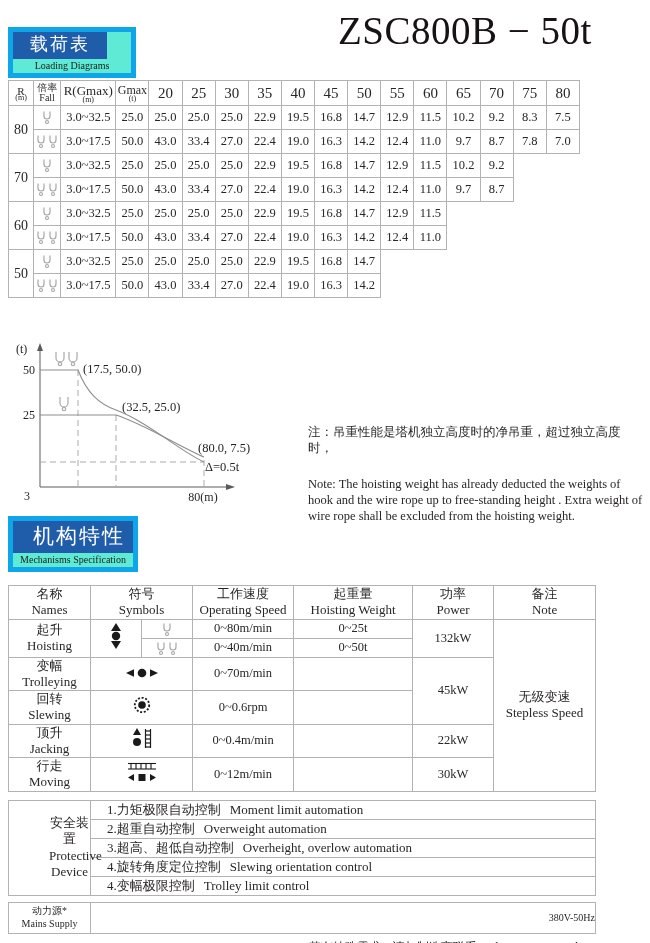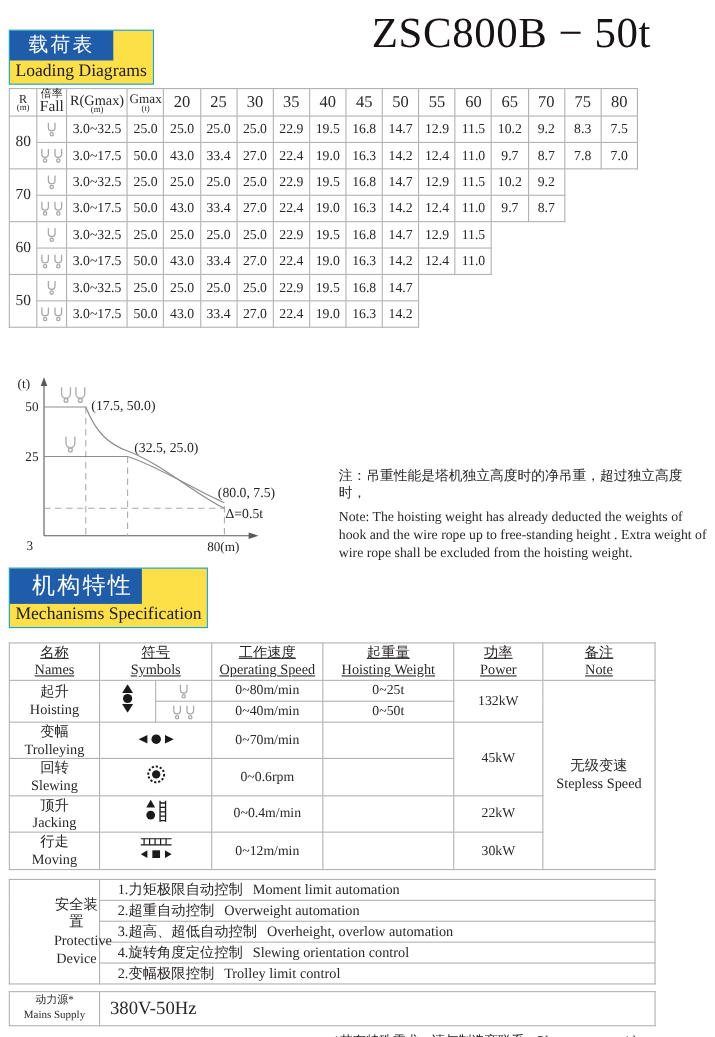--- a/index.html
+++ b/index.html
@@ -1,68 +1,68 @@
 <!DOCTYPE html>
 <html><head>
 <meta charset="utf-8">
 <style>
   html,body{margin:0;padding:0;}
   body{
     width:650px;height:943px;overflow:hidden;background:#ffffff;
     font-family:"Liberation Serif", serif;color:#2a2627;position:relative;
   }
   
-  .title-box{border:1px solid #0ea5e9;background:#fde047;display:inline-block;min-width:118px;}
+  .title-box{border:5px solid #0ea5e9;background:#5eead4;display:inline-block;min-width:118px;}
   .title-box .zh{display:inline-block;background:#1f5caa;color:#fff;padding:3px 17px 4px 17px;
     font-size:18px;letter-spacing:2px;line-height:1.1;}
-  .title-box .en{display:block;text-align:center;font-size:16px;padding:1px 5px 2px 5px;color:#1a1a1a;}
+  .title-box .en{display:block;text-align:center;font-size:10px;padding:1px 5px 2px 5px;color:#1a1a1a;}
   
   .page-header{position:relative;height:80px;}
   .box1{position:absolute;left:8px;top:27px;}
   .model-title{position:absolute;left:338px;top:8px;font-size:39px;letter-spacing:0.5px;color:#171213;white-space:nowrap;}
   
   table{border-collapse:collapse;table-layout:fixed;}
   td,th{border:1px solid #b2b2b2;text-align:center;vertical-align:middle;padding:0;font-weight:normal;}
   
   .load-table{margin-left:8px;width:572px;}
   .load-table thead tr{height:25px;}
   .load-table tbody tr{height:24px;}
   .load-table th{font-size:15px;}
   .load-table th .sub{display:block;font-size:8px;margin-top:-3px;line-height:1;}
   .load-table th.small{font-size:11px;}
-  .load-table th.small .sub2{display:block;font-size:14px;line-height:1;}
+  .load-table th.small .sub2{display:block;font-size:10px;line-height:1;}
   .load-table td{font-size:12.5px;}
   .load-table td.rcell{font-size:14px;}
   .load-table td.blank{border:none;}
   .fall-icon{vertical-align:middle;}
   
   .chart-row{position:relative;height:218px;}
   .chart-svg{position:absolute;left:10px;top:42px;}
   .notes{position:absolute;left:308px;top:126px;width:336px;font-size:12.5px;line-height:1.28;}
-  .notes .zh{margin-bottom:6px;}
+  .notes .zh{margin-bottom:20px;}
   
   .box2{margin:0 0 13px 8px;}
   .box2 .zh{font-size:21px;padding:4px 8px 5px 20px;}
   .mech-table{margin-left:8px;width:587px;}
   .mech-table td,.mech-table th{font-size:13px;}
-  .mech-table .h-head{height:32px;text-decoration:underline;}
+  .mech-table .h-head{height:32px;}
   .mech-table .h-sub{height:19px;}
   .mech-table .h-row{height:33px;}
   .mech-table .val{font-size:12.5px;}
   .two-line div{line-height:1.25;}
   
   .safety-table{margin:8px 0 0 8px;width:587px;}
   .safety-table tr{height:19px;}
   .safety-table td{font-size:13px;padding-left:40px;}
   .safety-table td.item{text-align:left;padding-left:16px;}
   .safety-table td.item .en{margin-left:9px;}
   .mains-table{margin:6px 0 0 8px;width:587px;}
   .mains-table tr{height:31px;}
   .mains-table td{font-size:10px;}
-  .mains-table td.value{text-align:left;padding-left:9px;font-size:17px;}
+  .mains-table td.value{text-align:right;padding-left:9px;font-size:10px;}
   
   .footnote{width:587px;margin:5px 0 0 8px;text-align:right;font-size:12px;color:#1a1a1a;}
   .footnote .en{margin-left:12px;}
   
   .ax-label{font-family:"Liberation Serif",serif;font-size:12px;fill:#231f20;}
   .ann{font-family:"Liberation Serif",serif;font-size:12.5px;fill:#231f20;}
 </style>
 </head>
 <body>
 
@@ -568,21 +568,21 @@
       <span>3.超高、超低自动控制</span><span class="en">Overheight, overlow automation</span>
     </td>
   </tr>
   <tr>
     <td class="item">
       <span>4.旋转角度定位控制</span><span class="en">Slewing orientation control</span>
     </td>
   </tr>
   <tr>
     <td class="item">
-      <span>2.变幅极限控制</span><span class="en">Trolley limit control</span>
+      <span>4.变幅极限控制</span><span class="en">Trolley limit control</span>
     </td>
   </tr>
 </tbody>
   </table>
 
 
 <table class="mains-table">
   <colgroup>
       <col style="width:82px">
       <col style="width:505px">

